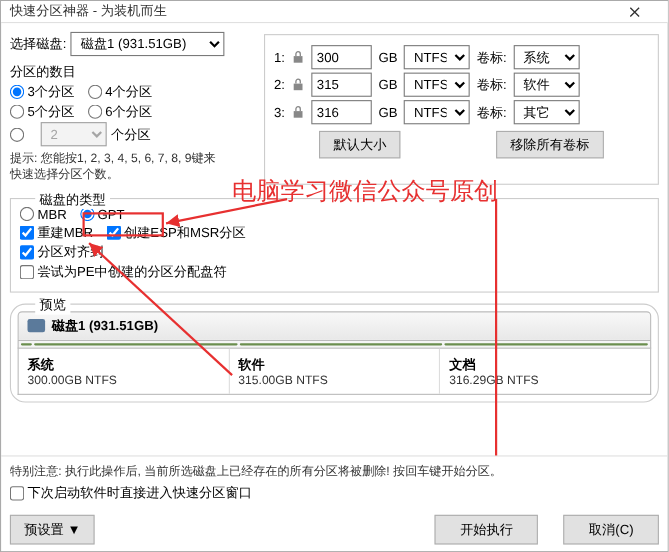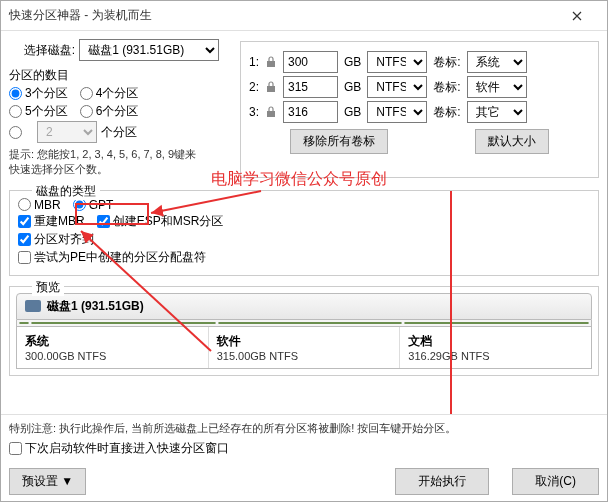--- a/index.html
+++ b/index.html
@@ -1,18 +1,18 @@
 <!DOCTYPE html>
 <html><head>
 <meta charset="utf-8">
 <style>
 * { box-sizing: border-box; margin: 0; padding: 0; }
 body { font-family: "Microsoft YaHei", "SimSun", sans-serif; font-size: 12px; background: #f0f0f0; color: #000; }
 .window { width: 608px; height: 502px; background: #fff; border: 1px solid #aaa; display: flex; flex-direction: column; }
-.titlebar { height: 30px; background: #fff; display: flex; align-items: center; padding: 0 8px; border-bottom: 1px solid #e0e0e0; }
+.titlebar { height: 20px; background: #fff; display: flex; align-items: center; padding: 0 8px; border-bottom: 1px solid #e0e0e0; }
 .titlebar-title { flex: 1; font-size: 12px; color: #333; }
 .titlebar-btn { width: 45px; height: 28px; display: flex; align-items: center; justify-content: center; color: #666; cursor: pointer; }
 .content { flex: 1; padding: 4px 8px; display: flex; flex-direction: column; overflow: hidden; }
 .top-row { display: flex; gap: 6px; }
 .fieldset { border: 1px solid #ccc; padding: 6px 8px 8px; position: relative; margin-top: 6px; }
 .fieldset-label { position: absolute; top: -8px; left: 22px; background: #fff; padding: 0 4px; font-size: 12px; }
 .left-panel { width: 225px; }
 .right-panel { flex: 1; }
 .row { display: flex; align-items: center; gap: 4px; margin: 1px 0; }
 select, input[type=text] { border: 1px solid #7a7a7a; background: #fff; padding: 2px 4px; font-size: 12px; height: 22px; font-family: inherit; }
@@ -20,21 +20,21 @@
 button { border: 1px solid #adadad; background: #e1e1e1; padding: 3px 12px; font-size: 12px; cursor: pointer; font-family: inherit; }
 input[type=radio], input[type=checkbox] { margin-right: 3px; vertical-align: middle; }
 label { display: inline-flex; align-items: center; margin-right: 8px; cursor: pointer; }
 .disk-select { width: 140px; }
 .partition-row { display: flex; align-items: center; gap: 6px; margin: 3px 0; }
 .partition-row input[type=text] { width: 55px; }
 .partition-row .fs-select { width: 60px; }
 .partition-row .vol-select { width: 55px; }
 .lock-icon { width: 12px; height: 12px; display: inline-block; }
 .hint { color: #333; font-size: 11px; line-height: 1.4; margin-top: 4px; }
-.watermark { position: absolute; font-size: 16px; color: #e73030; font-weight: normal; white-space: nowrap; pointer-events: none; z-index: 10; }
+.watermark { position: absolute; font-size: 22px; color: #e73030; font-weight: normal; white-space: nowrap; pointer-events: none; z-index: 10; }
 .disk-header { background: linear-gradient(#f8f8f8, #e8e8e8); border: 1px solid #bbb; border-radius: 4px 4px 0 0; padding: 4px 8px; display: flex; align-items: center; gap: 6px; font-weight: bold; }
 .disk-icon { width: 16px; height: 12px; background: #5b7a9b; border-radius: 2px; display: inline-block; }
 .partitions-bar { display: flex; gap: 2px; border: 1px solid #bbb; border-top: none; padding: 2px; background: #f5f5f5; }
 .part-block { flex: 1; border: 1px solid #6b8e4e; background: linear-gradient(#a8d67a, #8bc34a); border-radius: 2px; }
 .part-block.small { flex: 0 0 10px; }
 .part-info-row { display: flex; border: 1px solid #bbb; border-top: none; }
 .part-info { flex: 1; padding: 6px 8px; border-right: 1px solid #ddd; }
 .part-info:last-child { border-right: none; }
 .part-info .pname { font-weight: bold; }
 .part-info .psize { font-size: 11px; color: #333; }
@@ -58,21 +58,21 @@
           <path d="M1 1 L9 9 M9 1 L1 9" stroke="#333" stroke-width="1.2"></path>
         </svg>
     </div>
   </div>
 
   <div class="content rel-container">
 
     <div class="top-row">
 
       <div class="left-panel">
-        <div class="row" style="margin-top:4px;justify-content:center;">
+        <div class="row" style="margin-top:4px;">
           <span>选择磁盘:</span>
           <select class="disk-select">
             <option>磁盘1 (931.51GB)</option>
           </select>
         </div>
         <div style="margin-top:6px;">分区的数目</div>
         <div class="row">
           <label>
               <input type="radio" name="pc" checked="" style="">
               <span>3个分区</span>
@@ -138,22 +138,22 @@
                 <path d="M4 5 V3 a2 2 0 0 1 4 0 V5" fill="none" stroke="#888" stroke-width="1.2"></path>
               </svg>
               <input type="text" value="316" style="">
               <span>GB</span>
               <select class="fs-select"><option>NTFS</option></select>
               <span>卷标:</span>
               <select class="vol-select"><option>其它</option></select>
             </div>
           </div>
         <div class="row" style="justify-content:space-around; margin-top:6px;">
+          <button>默认大小</button>
           <button>移除所有卷标</button>
-          <button>默认大小</button>
         </div>
       </div>
     </div>
 
     <div class="fieldset" style="margin-top:12px;">
       <span class="fieldset-label">磁盘的类型</span>
       <div class="row">
         <label>
             <input type="radio" name="dt" style="">
             <span>MBR</span>
@@ -180,21 +180,21 @@
           </label>
       </div>
       <div class="row">
         <label>
             <input type="checkbox" style="">
             <span>尝试为PE中创建的分区分配盘符</span>
           </label>
       </div>
     </div>
 
-    <div class="fieldset" style="margin-top:10px; padding:6px;">
+    <div class="fieldset" style="margin-top:10px; padding:6px;border-radius:14px;">
       <span class="fieldset-label">预览</span>
       <div class="disk-header">
         <span class="disk-icon"></span>
         <span>磁盘1 (931.51GB)</span>
       </div>
       <div class="partitions-bar">
         <div class="part-block small"></div>
         <div class="part-block"></div>
         <div class="part-block"></div>
         <div class="part-block"></div>

